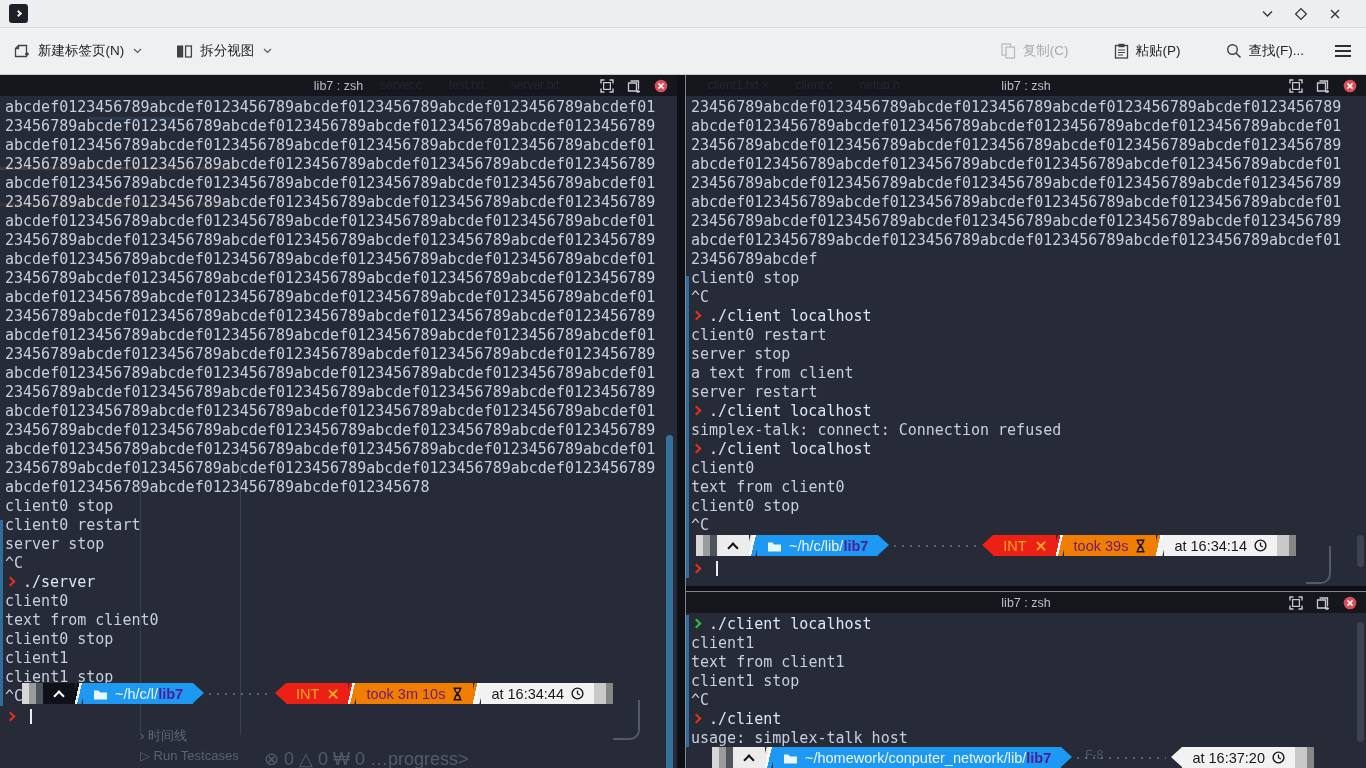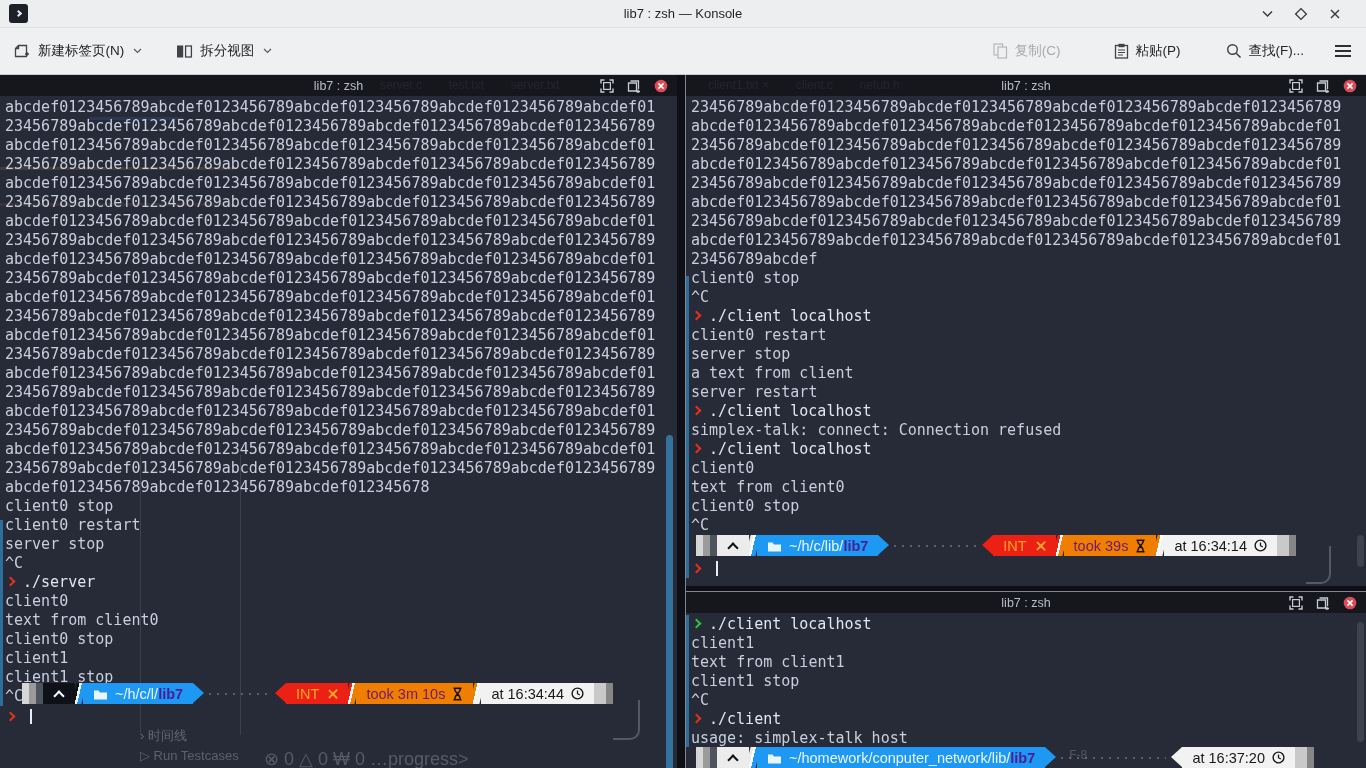--- a/index.html
+++ b/index.html
@@ -79,21 +79,20 @@
   .vghost{position:absolute;width:1px;background:#8a93a6;opacity:.22;z-index:0}
   .streak{position:absolute;height:3px;z-index:0}
 </style>
 </head>
 <body>
 
 <div class="titlebar">
   <div class="appicon">
       <i class="chev"></i>
     </div>
-  <div class="wtitle">lib7 : zsh — Konsole</div>
 
   <div class="wcontrols" style="margin-left:auto">
     <div class="wcontrols" style="display:flex;gap:20px;align-items:center;padding-right:12px">
       <span class="wbtn">
           <svg width="13" height="13">
             <path d="M2 4.5 L6.5 9 L11 4.5" stroke="#33383c" stroke-width="1.4" fill="none"></path>
           </svg>
         </span>
       <span class="wbtn">
           <svg width="14" height="14">
@@ -124,21 +123,21 @@
     <svg width="17" height="15">
         <rect x="1" y="1.5" width="6.2" height="12" fill="#3f4246"></rect>
         <rect x="9.6" y="2" width="5.8" height="11" stroke="#3f4246" stroke-width="1.3" fill="none"></rect>
       </svg>
     <span>拆分视图</span>
     <svg class="dd" width="9" height="6">
         <path d="M1 1 L4.5 4.5 L8 1" stroke="#55595e" stroke-width="1.2" fill="none"></path>
       </svg>
   </div>
   <div class="tbright">
-    <div class="tbitem disabled" style="margin:8px">
+    <div class="tbitem disabled" style="margin:0">
       <svg width="15" height="16">
           <rect x="1" y="1" width="8.5" height="11" stroke="#b4b7bb" stroke-width="1.2" fill="none"></rect>
           <rect x="5" y="4" width="8.5" height="11" stroke="#b4b7bb" stroke-width="1.2" fill="#eff0f1"></rect>
         </svg>
       <span>复制(C)</span>
     </div>
     <div class="tbitem" style="margin:15px">
       <svg width="15" height="16">
           <rect x="1.5" y="2.5" width="12" height="12.5" stroke="#3f4246" stroke-width="1.3" fill="none"></rect>
           <rect x="4.5" y="0.8" width="6" height="3.4" fill="#3f4246"></rect>
@@ -335,21 +334,21 @@
             </svg>
           <svg width="14" height="14">
               <circle cx="7" cy="7" r="6.3" fill="#df4b57"></circle>
               <path d="M4.4 4.4 L9.6 9.6 M9.6 4.4 L4.4 9.6" stroke="#ffffff" stroke-width="1.5"></path>
             </svg>
         </div>
       </div>
 
       <div class="term"><div class="row" style="color: rgb(223, 230, 243);"><span class="chev green"></span>./client localhost</div><div class="row">client1</div><div class="row">text from client1</div><div class="row">client1 stop</div><div class="row">^C</div><div class="row" style="color: rgb(223, 230, 243);"><span class="chev"></span>./client</div><div class="row">usage: simplex-talk host</div></div>
 
-      <div class="pbar pbar-br" style="position:absolute;left:0;right:0;top:155px">
+      <div class="pbar pbar-br" style="position:absolute;left:16px;right:0;top:155px">
         <span class="blk b1"></span>
           <span class="blk b2"></span>
           <span class="blk b3"></span>
         <span class="ctx ctx-light">
             <i class="caret"></i>
           </span>
         <span class="jx" style="background:linear-gradient(90deg,#ececec 0 3px,#ffffff 3px 5.5px,#1d99f3 5.5px)"></span>
         <span class="sg sg-blue">
           <svg width="15" height="12">
               <path d="M1 2.5 h4.5 l1.5 2 H14 v7 H1 z" fill="#eaf5ff"></path>

